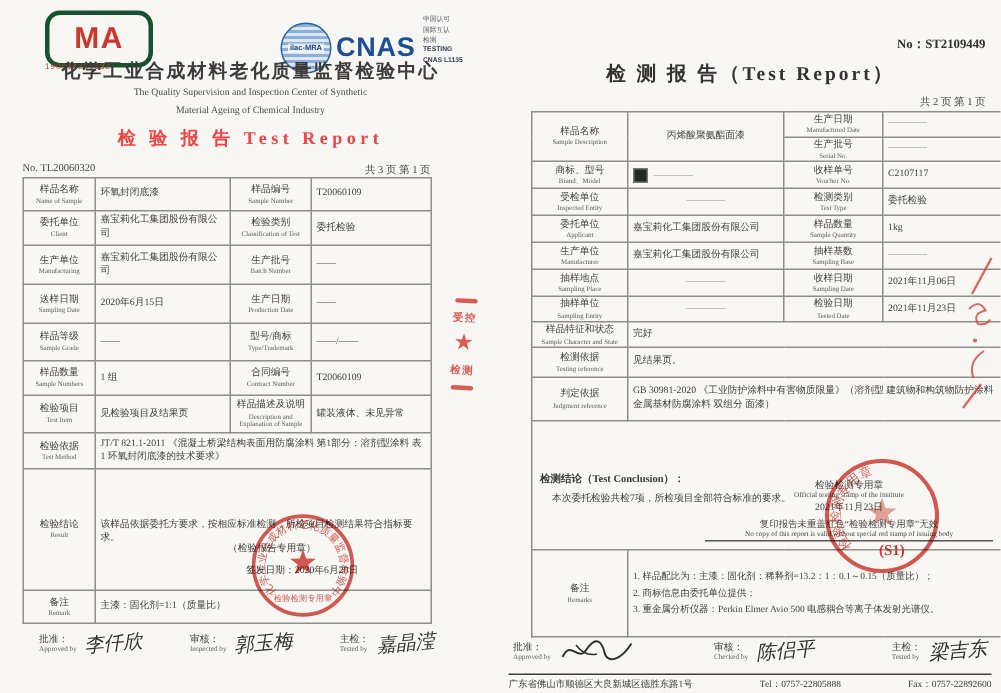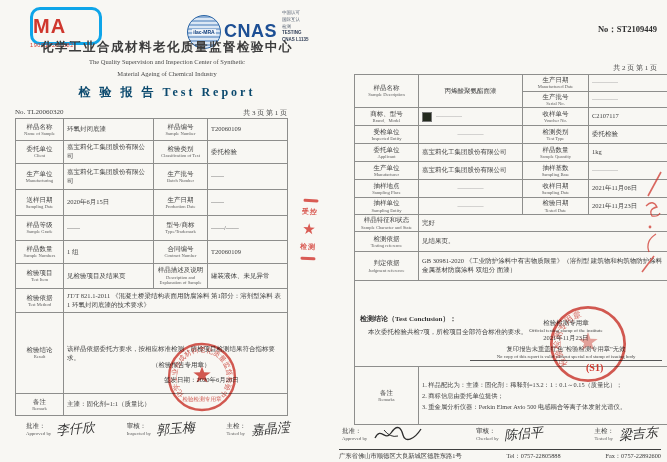--- a/index.html
+++ b/index.html
@@ -4,31 +4,31 @@
 <style>
   html,body{margin:0;padding:0;}
   body{width:667px;height:462px;background:#f6f5f1;font-family:"Liberation Serif","DejaVu Serif",serif;color:#404040;overflow:hidden;}
   #screen{position:relative;width:667px;height:462px;background:#f8f7f3;}
   .doc{position:absolute;top:0;height:462px;}
   #doc-left{left:0;width:334px;}
   #doc-right{left:334px;width:333px;}
   .abs{position:absolute;}
 
   
-  .ma-box{left:30px;top:7px;width:66px;height:32px;border:3px solid #0ea5e9;border-radius:10px;display:flex;align-items:center;color:#cf372e;font-weight:bold;font-size:20px;letter-spacing:1px;font-family:"Liberation Sans",sans-serif;}
+  .ma-box{left:30px;top:7px;width:66px;height:32px;border:3px solid #14532d;border-radius:10px;display:flex;align-items:center;justify-content:center;color:#cf372e;font-weight:bold;font-size:20px;letter-spacing:1px;font-family:"Liberation Sans",sans-serif;}
   .ma-num{left:30px;top:42px;font-size:5.5px;color:#cf372e;letter-spacing:.6px;font-family:"Liberation Sans",sans-serif;}
   .ilac{left:187px;top:15px;width:32px;height:32px;border-radius:50%;border:1.5px solid #2b65a5;background:repeating-linear-gradient(0deg,#dbe7f4 0 2px,#8fb0d6 2px 4px);display:flex;align-items:center;justify-content:center;}
   .ilac span{font-size:5px;font-weight:bold;color:#14417e;background:rgba(255,255,255,.75);padding:0 1px;font-family:"Liberation Sans",sans-serif;}
   .cnas{left:224px;top:21px;font-size:18px;font-weight:bold;color:#1d4f94;font-family:"Liberation Sans",sans-serif;letter-spacing:.5px;}
   .accred{left:282px;top:10px;width:50px;font-size:4.5px;line-height:1.5;color:#4e5a6b;font-family:"Liberation Sans",sans-serif;}
   .accred .b{font-weight:bold;color:#33415a;}
 
   .org-title{left:0;top:39px;width:334px;text-align:center;font-size:12.5px;font-weight:bold;letter-spacing:1.5px;color:#3c3c3c;}
   .org-en{left:0;width:334px;text-align:center;font-size:6.5px;color:#4a4a4a;}
-  .rep-title{left:0;top:84px;width:334px;text-align:center;font-size:12px;font-weight:bold;letter-spacing:3px;color:#0c4a6e;}
+  .rep-title{left:0;top:84px;width:334px;text-align:center;font-size:12px;font-weight:bold;letter-spacing:3px;color:#ef4444;}
   .meta-row{left:15px;top:108px;width:272px;display:flex;justify-content:space-between;font-size:7px;color:#444;}
 
   
   table.tbl{border-collapse:collapse;table-layout:fixed;}
   table.tbl td{border:1px solid #8e8e8c;padding:1px 3px;vertical-align:middle;overflow:hidden;}
   .lab{text-align:center;}
   .lab .zh{display:block;font-size:6.5px;line-height:1.25;color:#3f3f3f;}
   .lab .en{display:block;font-size:4.6px;line-height:1.2;color:#5d5d5d;}
   .val{font-size:6.5px;color:#3f3f3f;line-height:1.35;}
   #left-tbl{position:absolute;left:15px;top:118px;width:272px;}
@@ -265,20 +265,21 @@
     <div class="bar"></div>
     <div class="t">受控</div>
     <div class="star">★</div>
     <div class="t">检测</div>
     <div class="bar"></div>
   </div>
 
   <div class="doc" id="doc-right">
 
     <div class="abs r-no">No：ST2109449</div>
+    <div class="abs r-title">检 测 报 告（Test Report）</div>
     <div class="abs r-pages">共 2 页 第 1 页</div>
 
     <table class="tbl" id="right-tbl">
       <colgroup>
           <col style="width:64px">
           <col style="width:104px">
           <col style="width:66px">
           <col style="width:82px">
         </colgroup>
       <tbody>

